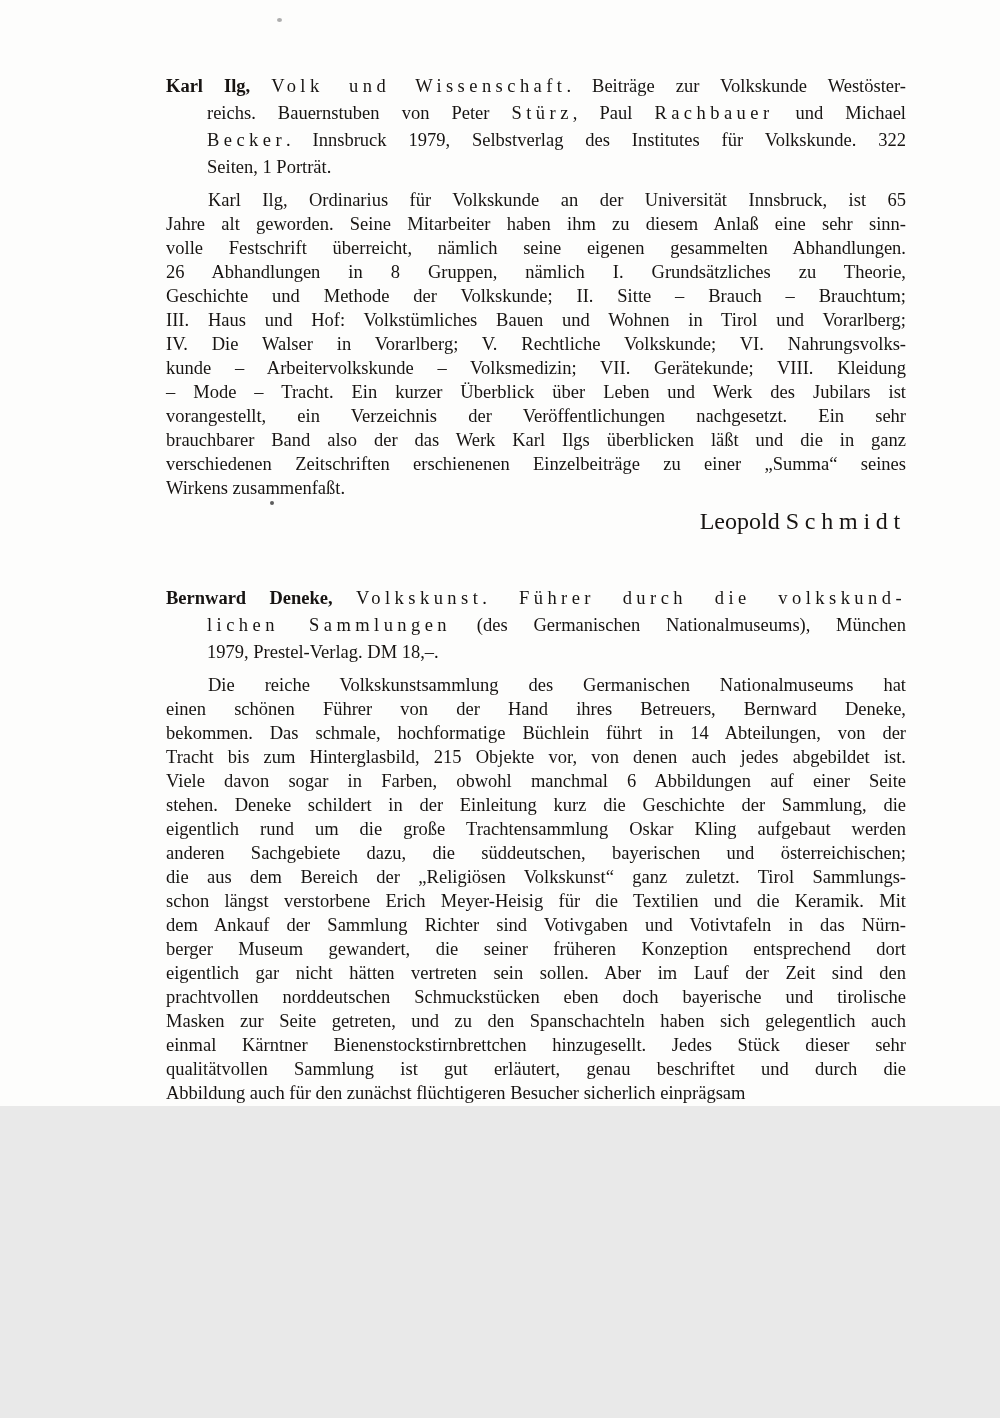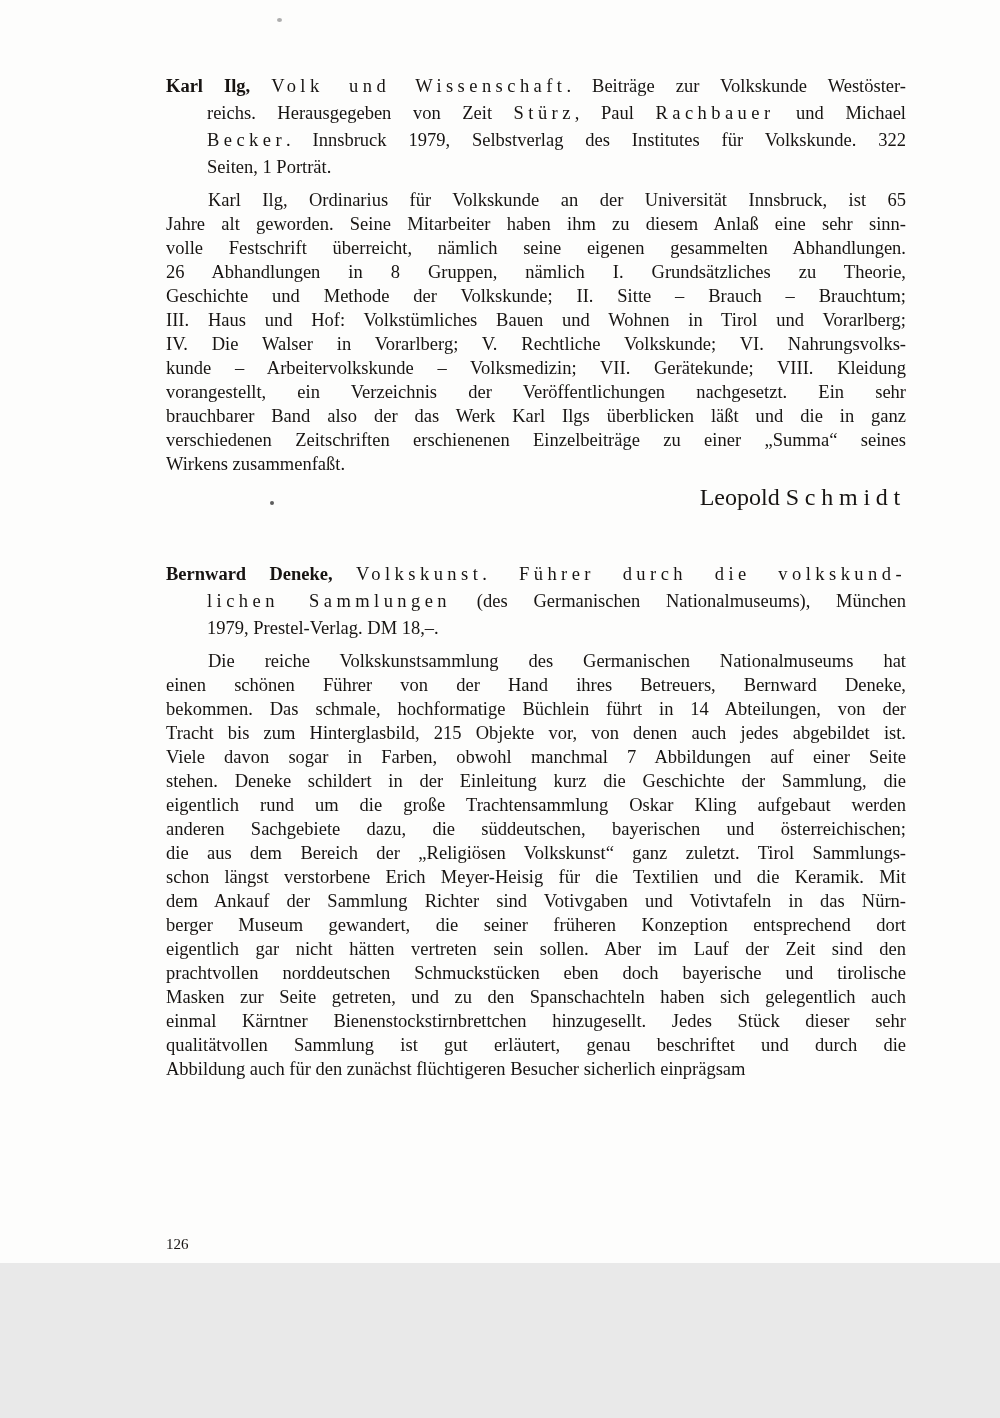--- a/index.html
+++ b/index.html
@@ -2,21 +2,21 @@
 <html><head>
 <meta charset="utf-8">
 <style>
   * { box-sizing: border-box; }
   html, body { margin: 0; padding: 0; }
   body { background: #e9e9e9; }
 
   .page {
     position: relative;
     width: 1000px;
-    height: 1263px;
+    height: 1106px;
     background: #fdfdfc;
     color: #171412;
     font-family: "Liberation Serif", "DejaVu Serif", serif;
     overflow: hidden;
   }
 
   .text-block {
     position: absolute;
     left: 166px;
     top: 73px;
@@ -78,52 +78,53 @@
 <body>
 
 <div class="page">
   <div class="speck top"></div>
   <div class="speck mid"></div>
 
   <main class="text-block">
       <article class="review">
         <div class="heading">
           <div class="hline"><span class="bold">Karl Ilg,</span><span class="plain"> </span><span class="spaced">Volk und Wissenschaft</span><span class="plain">. Beiträge zur Volkskunde Westöster-</span></div>
-          <div class="hline cont"><span class="plain">reichs. Herausgegeben von Zeit </span><span class="spaced">Stürz</span><span class="plain">, Paul </span><span class="spaced">Rachbauer</span><span class="plain"> und Michael</span></div>
+          <div class="hline cont"><span class="plain">reichs. Bauernstuben von Peter </span><span class="spaced">Stürz</span><span class="plain">, Paul </span><span class="spaced">Rachbauer</span><span class="plain"> und Michael</span></div>
           <div class="hline cont"><span class="spaced">Becker</span><span class="plain">. Innsbruck 1979, Selbstverlag des Institutes für Volkskunde. 322</span></div>
           <div class="hline cont last"><span class="plain">Seiten, 1 Porträt.</span></div>
         </div>
         <div class="body-par">
           <div class="bline first">Karl Ilg, Ordinarius für Volkskunde an der Universität Innsbruck, ist 65</div>
           <div class="bline">Jahre alt geworden. Seine Mitarbeiter haben ihm zu diesem Anlaß eine sehr sinn-</div>
           <div class="bline">volle Festschrift überreicht, nämlich seine eigenen gesammelten Abhandlungen.</div>
           <div class="bline">26 Abhandlungen in 8 Gruppen, nämlich I. Grundsätzliches zu Theorie,</div>
           <div class="bline">Geschichte und Methode der Volkskunde; II. Sitte – Brauch – Brauchtum;</div>
           <div class="bline">III. Haus und Hof: Volkstümliches Bauen und Wohnen in Tirol und Vorarlberg;</div>
           <div class="bline">IV. Die Walser in Vorarlberg; V. Rechtliche Volkskunde; VI. Nahrungsvolks-</div>
           <div class="bline">kunde – Arbeitervolkskunde – Volksmedizin; VII. Gerätekunde; VIII. Kleidung</div>
+          <div class="bline">– Mode – Tracht. Ein kurzer Überblick über Leben und Werk des Jubilars ist</div>
           <div class="bline">vorangestellt, ein Verzeichnis der Veröffentlichungen nachgesetzt. Ein sehr</div>
           <div class="bline">brauchbarer Band also der das Werk Karl Ilgs überblicken läßt und die in ganz</div>
           <div class="bline">verschiedenen Zeitschriften erschienenen Einzelbeiträge zu einer „Summa“ seines</div>
           <div class="bline last">Wirkens zusammenfaßt.</div>
         </div>
         <div class="signature"><span class="plain">Leopold </span><span class="spaced">Schmidt</span></div>
       </article>
       <article class="review">
         <div class="heading">
           <div class="hline"><span class="bold">Bernward Deneke,</span><span class="plain"> </span><span class="spaced">Volkskunst. Führer durch die volkskund-</span></div>
           <div class="hline cont"><span class="spaced">lichen Sammlungen</span><span class="plain"> (des Germanischen Nationalmuseums), München</span></div>
           <div class="hline cont last"><span class="plain">1979, Prestel-Verlag. DM 18,–.</span></div>
         </div>
         <div class="body-par">
           <div class="bline first">Die reiche Volkskunstsammlung des Germanischen Nationalmuseums hat</div>
           <div class="bline">einen schönen Führer von der Hand ihres Betreuers, Bernward Deneke,</div>
           <div class="bline">bekommen. Das schmale, hochformatige Büchlein führt in 14 Abteilungen, von der</div>
           <div class="bline">Tracht bis zum Hinterglasbild, 215 Objekte vor, von denen auch jedes abgebildet ist.</div>
-          <div class="bline">Viele davon sogar in Farben, obwohl manchmal 7 Abbildungen auf einer Seite</div>
+          <div class="bline">Viele davon sogar in Farben, obwohl manchmal 6 Abbildungen auf einer Seite</div>
           <div class="bline">stehen. Deneke schildert in der Einleitung kurz die Geschichte der Sammlung, die</div>
           <div class="bline">eigentlich rund um die große Trachtensammlung Oskar Kling aufgebaut werden</div>
           <div class="bline">anderen Sachgebiete dazu, die süddeutschen, bayerischen und österreichischen;</div>
           <div class="bline">die aus dem Bereich der „Religiösen Volkskunst“ ganz zuletzt. Tirol Sammlungs-</div>
           <div class="bline">schon längst verstorbene Erich Meyer-Heisig für die Textilien und die Keramik. Mit</div>
           <div class="bline">dem Ankauf der Sammlung Richter sind Votivgaben und Votivtafeln in das Nürn-</div>
           <div class="bline">berger Museum gewandert, die seiner früheren Konzeption entsprechend dort</div>
           <div class="bline">eigentlich gar nicht hätten vertreten sein sollen. Aber im Lauf der Zeit sind den</div>
           <div class="bline">prachtvollen norddeutschen Schmuckstücken eben doch bayerische und tirolische</div>
           <div class="bline">Masken zur Seite getreten, und zu den Spanschachteln haben sich gelegentlich auch</div>

